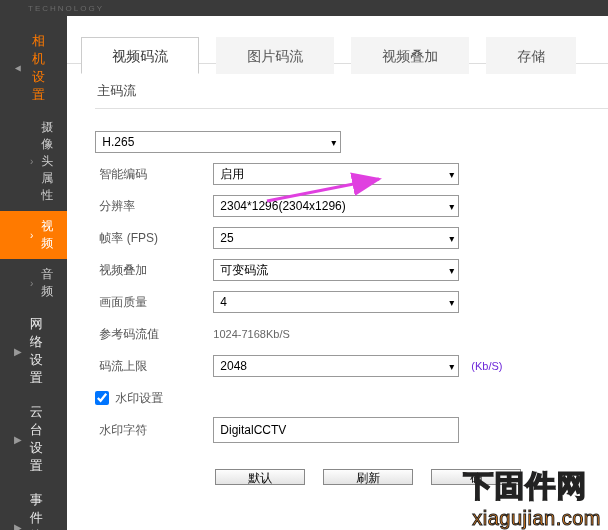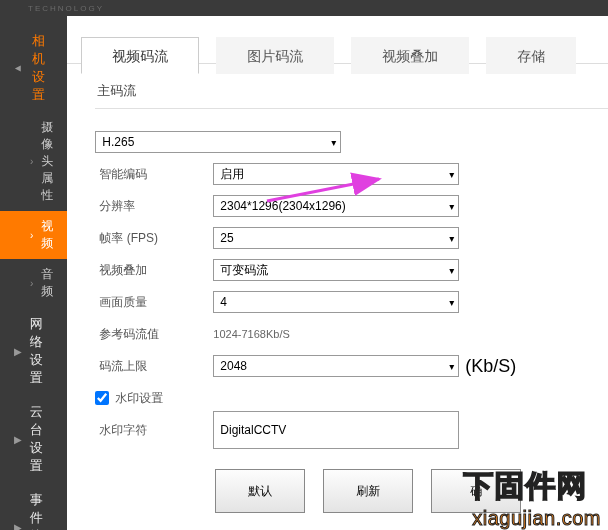--- a/index.html
+++ b/index.html
@@ -19,26 +19,26 @@
 .tabs { display: flex; border-bottom: 1px solid #ddd; height: 38px; padding-left: 14px; gap: 0; }
 .tab { padding: 0 30px; height: 37px; line-height: 37px; font-size: 14px; color: #555; cursor: pointer; border: 1px solid transparent; border-bottom: none; position: relative; top: 11px; background: #f4f4f4; margin-right: 17px; }
 .tab.active { border: 1px solid #ccc; border-bottom: 1px solid #fff; background: #fff; color: #333; }
 .panel { padding: 18px 0 0 28px; }
 .panel-title { font-size: 13px; color: #444; border-bottom: 1px solid #e0e0e0; padding: 0 0 8px 2px; margin-bottom: 22px; width: 560px; }
 .row { display: flex; align-items: center; margin-bottom: 10px; height: 22px; }
 .lbl { width: 118px; font-size: 12px; color: #555; text-align: left; padding-left: 4px; }
 .lbl.withcheck { display: flex; align-items: center; padding-left: 0; }
 .sel { width: 246px; height: 22px; border: 1px solid #999; font-size: 12px; padding: 0 20px 0 6px; background: #fff; position: relative; display: flex; align-items: center; cursor: pointer; }
 .sel .arr { position: absolute; right: 4px; font-size: 10px; color: #000; }
-.txt { width: 246px; height: 38px; border: 1px solid #999; font-size: 12px; padding: 0 6px; }
+.txt { width: 246px; height: 26px; border: 1px solid #999; font-size: 12px; padding: 0 6px; }
 .static { font-size: 11px; color: #666; }
-.unit { font-size: 18px; color: #000000; margin-left: 6px; }
+.unit { font-size: 11px; color: #6d28d9; margin-left: 12px; }
 .chk { width: 14px; height: 14px; margin-right: 6px; }
 .btnrow { display: flex; gap: 18px; margin: 28px 0 0 120px; }
-.btn { width: 90px; height: 44px; border: 1px solid #888; background: linear-gradient(#fdfdfd,#e4e4e4); font-size: 12px; cursor: pointer; }
+.btn { width: 90px; height: 16px; border: 1px solid #888; background: linear-gradient(#fdfdfd,#e4e4e4); font-size: 12px; cursor: pointer; }
 .arrow-svg { position: absolute; left: 192px; top: 155px; pointer-events: none; }
 .watermark { position: absolute; right: 7px; bottom: 0; text-align: center; }
 .watermark .l1 { color: #ff8c1a; font-size: 30px; font-weight: bold; -webkit-text-stroke: 1.5px #222; letter-spacing: 1px; }
 .watermark .l2 { color: #ff8c1a; font-size: 20px; font-weight: normal; -webkit-text-stroke: 1px #222; letter-spacing: 0.5px; margin-left: 22px; }
 </style>
 </head>
 <body>
 
 <div class="topbar">
   <span>TECHNOLOGY</span>

